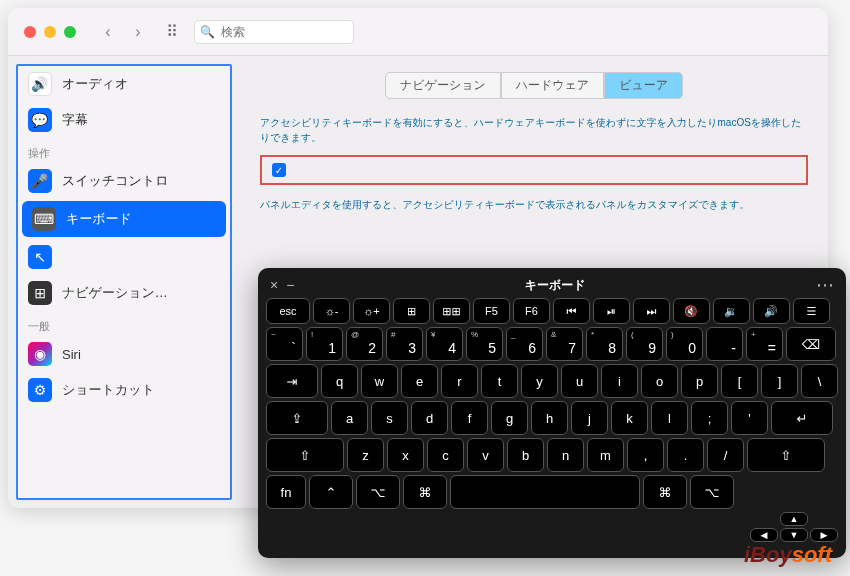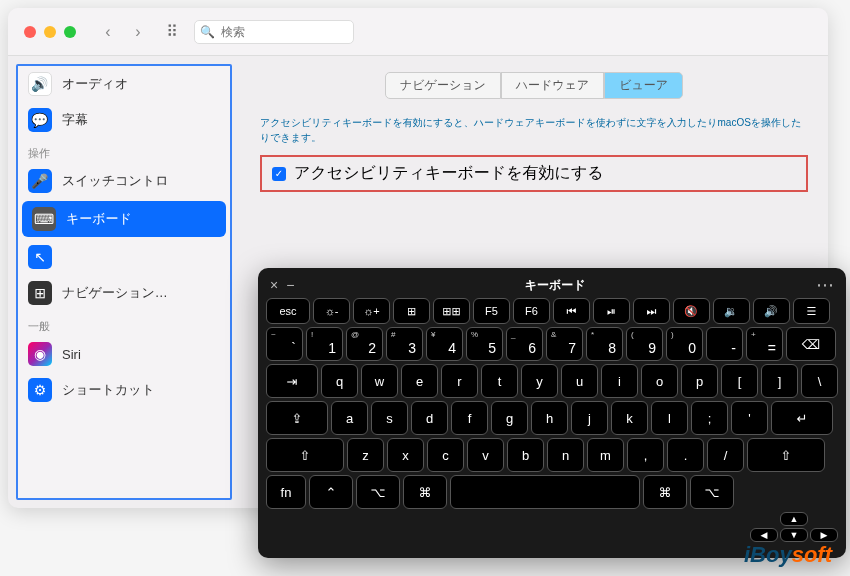--- a/index.html
+++ b/index.html
@@ -102,22 +102,22 @@
     </div>
     <div class="content">
       <div class="tabs">
         <div class="tab">ナビゲーション</div>
         <div class="tab">ハードウェア</div>
         <div class="tab act">ビューア</div>
       </div>
       <div class="desc">アクセシビリティキーボードを有効にすると、ハードウェアキーボードを使わずに文字を入力したりmacOSを操作したりできます。</div>
       <div class="chk-row">
         <div class="chkbox">✓</div>
-        <span>アクセシビリティキーボードを有効にする</span>
-      </div>
+      </div>
+      <div class="desc">パネルエディタを使用すると、アクセシビリティキーボードで表示されるパネルをカスタマイズできます。</div>
     </div>
   </div>
 
 </div>
 
 <div class="keyboard">
   <div class="kbar">
     <div class="kbar-l">
       <span>×</span>
       <span>−</span>
@@ -256,14 +256,14 @@
       <div style="display:flex;gap:2px">
         <div class="key" style="width:28px;height:14px;font-size:9px">◀</div>
         <div class="key" style="width:28px;height:14px;font-size:9px">▼</div>
         <div class="key" style="width:28px;height:14px;font-size:9px">▶</div>
       </div>
     </div>
   </div>
 </div>
 
 <div class="logo">
-  <span style="color:#0c4a6e">iBoy</span><span>soft</span>
+  <span style="color:#7f1d1d">iBoy</span><span>soft</span>
 </div>
 
 </body></html>

